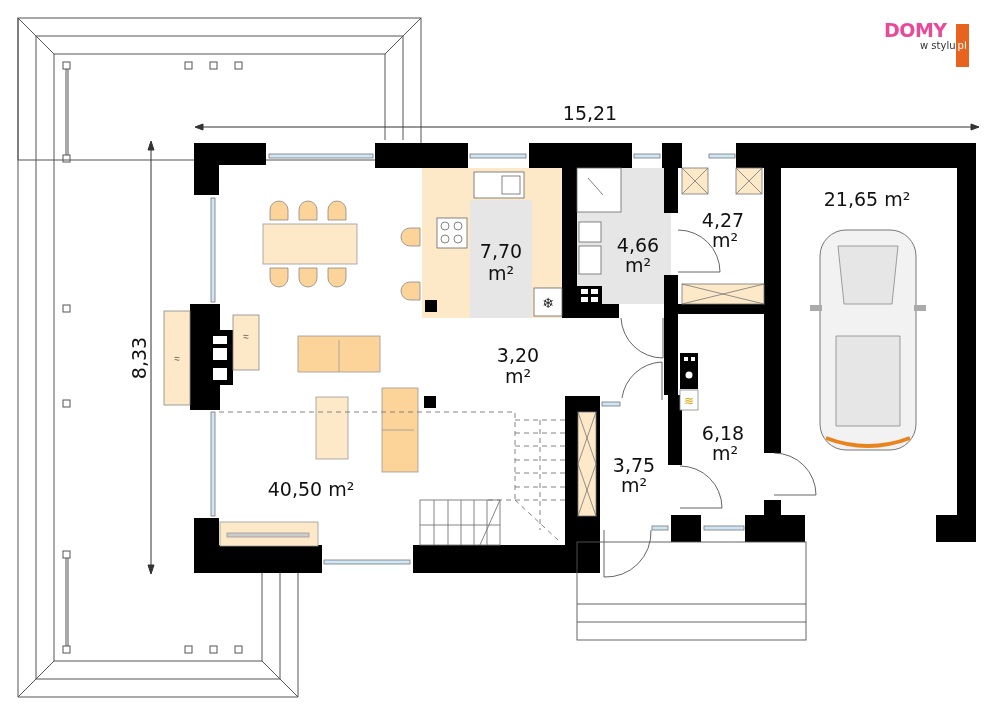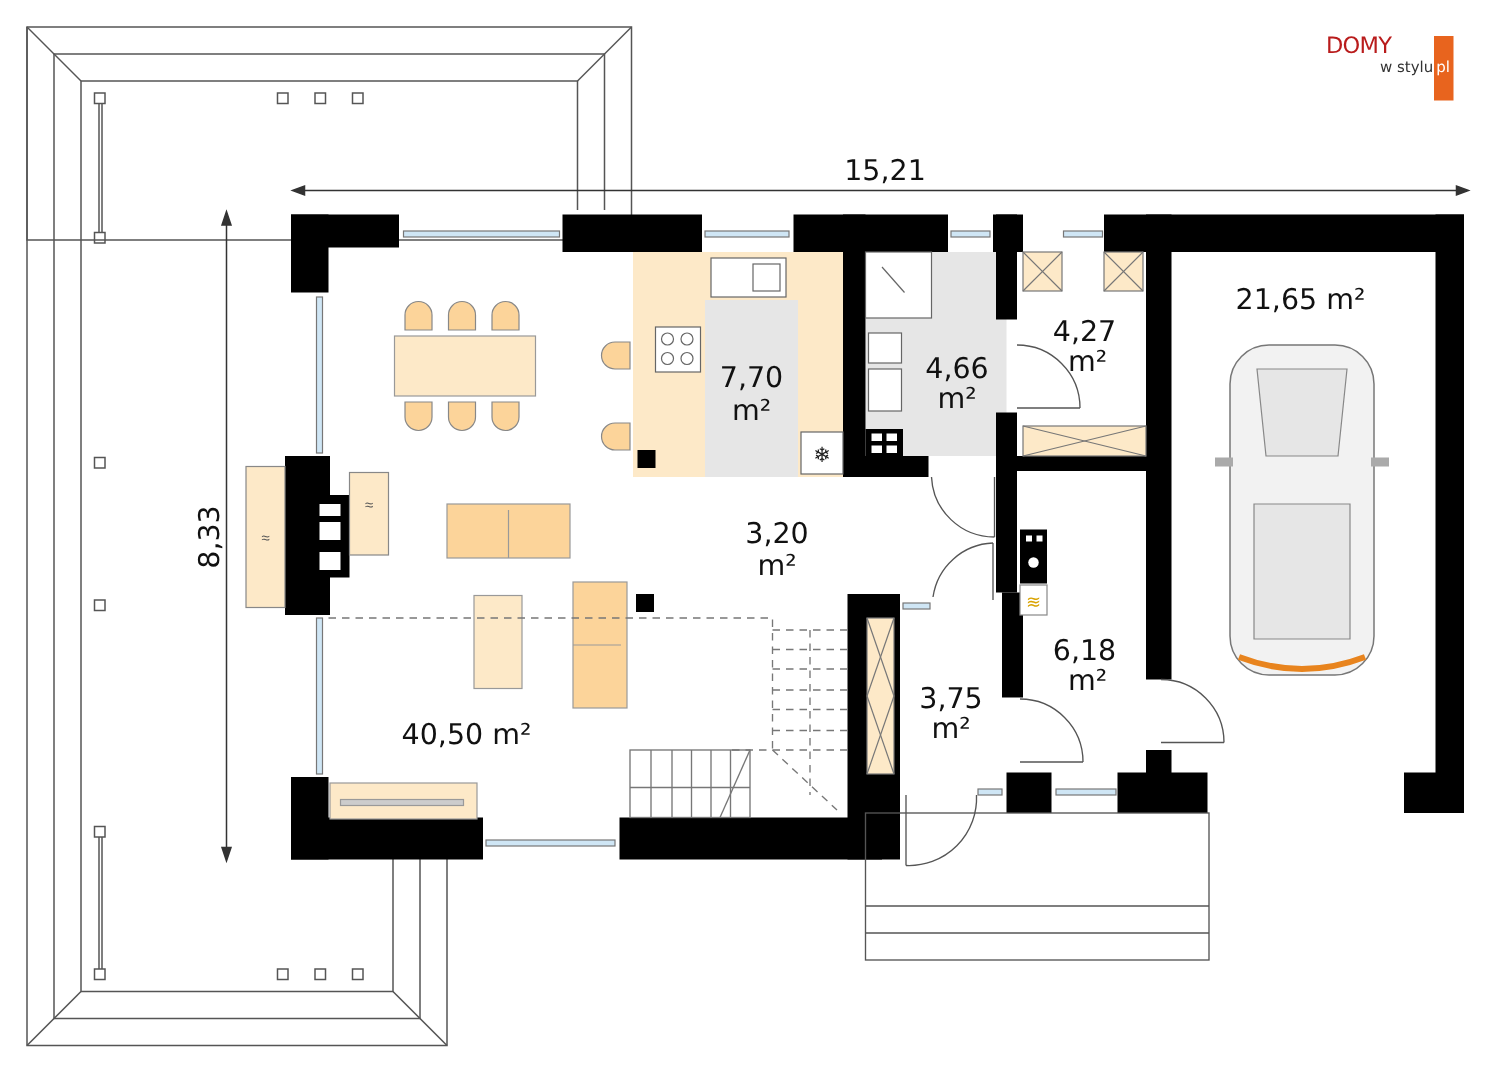--- a/index.html
+++ b/index.html
@@ -1,21 +1,21 @@
 <!DOCTYPE html>
 <html><head>
 <meta charset="utf-8">
 <style>
   html,body{margin:0;padding:0;background:#fff;}
   body{width:995px;height:716px;position:relative;overflow:hidden;font-family:"Liberation Sans",sans-serif;}
   svg{position:absolute;left:0;top:0;}
   .lbl{font-family:"DejaVu Sans",sans-serif;font-size:19px;fill:#111;text-anchor:middle;}
   .dim{font-family:"DejaVu Sans",sans-serif;font-size:19px;fill:#111;text-anchor:middle;}
   .logo{position:absolute;left:884px;top:20px;width:90px;}
-  .logo-main{font-family:"DejaVu Sans",sans-serif;font-weight:normal;font-size:15px;letter-spacing:-0.5px;color:#b91c1c;line-height:20px;}
+  .logo-main{font-family:"DejaVu Sans",sans-serif;font-weight:bold;font-size:19px;letter-spacing:-0.5px;color:#ec4899;line-height:20px;}
   .logo-sub{font-family:"DejaVu Sans",sans-serif;font-size:10px;color:#333;margin-left:36px;line-height:12px;}
   .logo-sub .pl{background:#e8641e;color:#fff;padding:16px 2px;}
 </style>
 </head>
 <body>
 
 <svg width="995" height="716" viewBox="0 0 995 716">
 
   <g fill="none" stroke="#555" stroke-width="1">
     <rect x="18" y="18" width="403" height="142"></rect>

